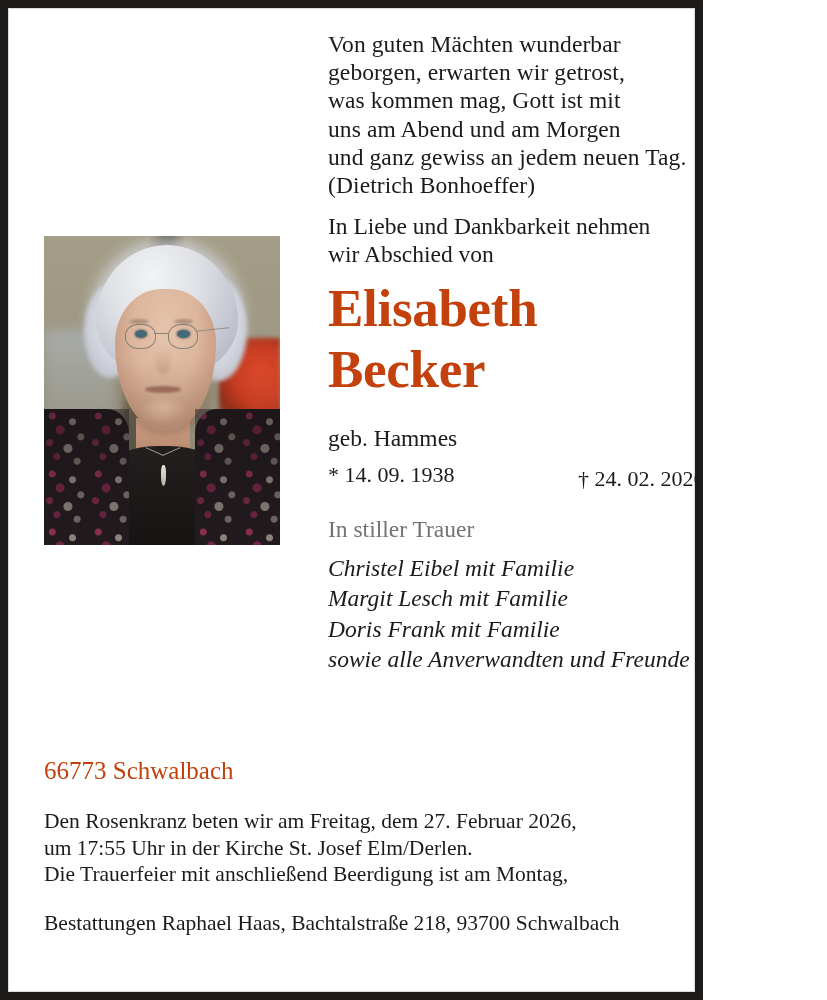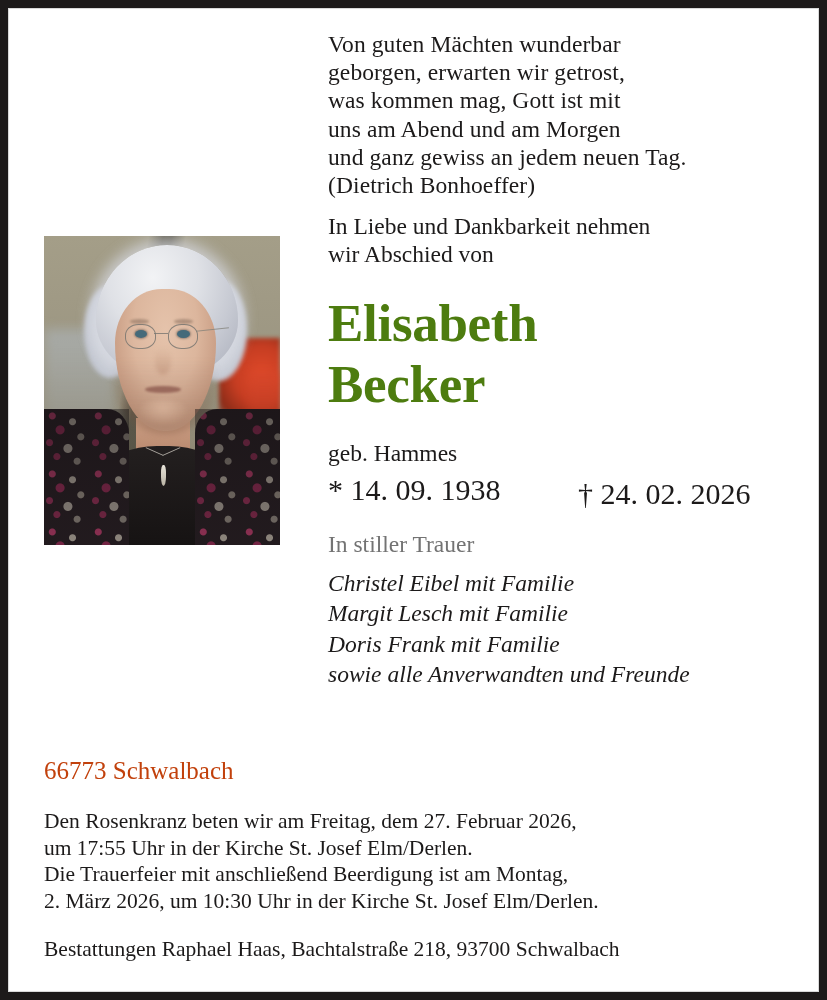--- a/index.html
+++ b/index.html
@@ -6,21 +6,21 @@
     margin: 0;
     padding: 0;
     background: #ffffff;
   }
   body {
     font-family: "Liberation Serif", "DejaVu Serif", serif;
   }
 
   .notice {
     position: relative;
-    width: 827px;
+    width: 703px;
     height: 1000px;
     box-sizing: border-box;
     background: #ffffff;
     border: 8px solid #1d1a1a;
     overflow: hidden;
   }
   .inner-rule {
     position: absolute;
     left: 0; top: 0; right: 0; bottom: 0;
     border: 1px solid #d9d9d9;
@@ -219,38 +219,38 @@
 
   .intro {
     margin-top: 13px;
     font-size: 23.5px;
     line-height: 28.2px;
     color: #1c1a1a;
   }
   .intro div { white-space: nowrap; }
 
   .name {
-    margin-top: 24px;
+    margin-top: 9px;
     font-weight: bold;
     font-size: 53px;
     line-height: 61px;
     letter-spacing: -0.3px;
-    color: #4d7c0f;
+    color: #c2410c;
   }
 
   .maiden {
     margin-top: 24px;
     font-size: 23.5px;
     line-height: 28px;
     color: #1c1a1a;
   }
 
   .dates {
     margin-top: 9px;
-    font-size: 30px;
+    font-size: 22px;
     line-height: 28px;
     color: #1c1a1a;
     position: relative;
     height: 30px;
   }
   .dates .born { position: absolute; left: 0; top: 0; }
   .dates .died { position: absolute; left: 250px; top: 4px; }
 
   .mourn-head {
     margin-top: 24px;
@@ -378,18 +378,17 @@
     </div>
   </div>
 
   <div class="bottom">
     <div class="place">66773 Schwalbach</div>
 
     <div class="service">
       <div>Den Rosenkranz beten wir am Freitag, dem 27. Februar 2026,</div>
       <div>um 17:55 Uhr in der Kirche St. Josef Elm/Derlen.</div>
       <div>Die Trauerfeier mit anschließend Beerdigung ist am Montag,</div>
-      <div>2. März 2026, um 10:30 Uhr in der Kirche St. Josef Elm/Derlen.</div>
     </div>
 
     <div class="undertaker">Bestattungen Raphael Haas, Bachtalstraße 218, 93700 Schwalbach</div>
   </div>
 </div>
 
 </body></html>

